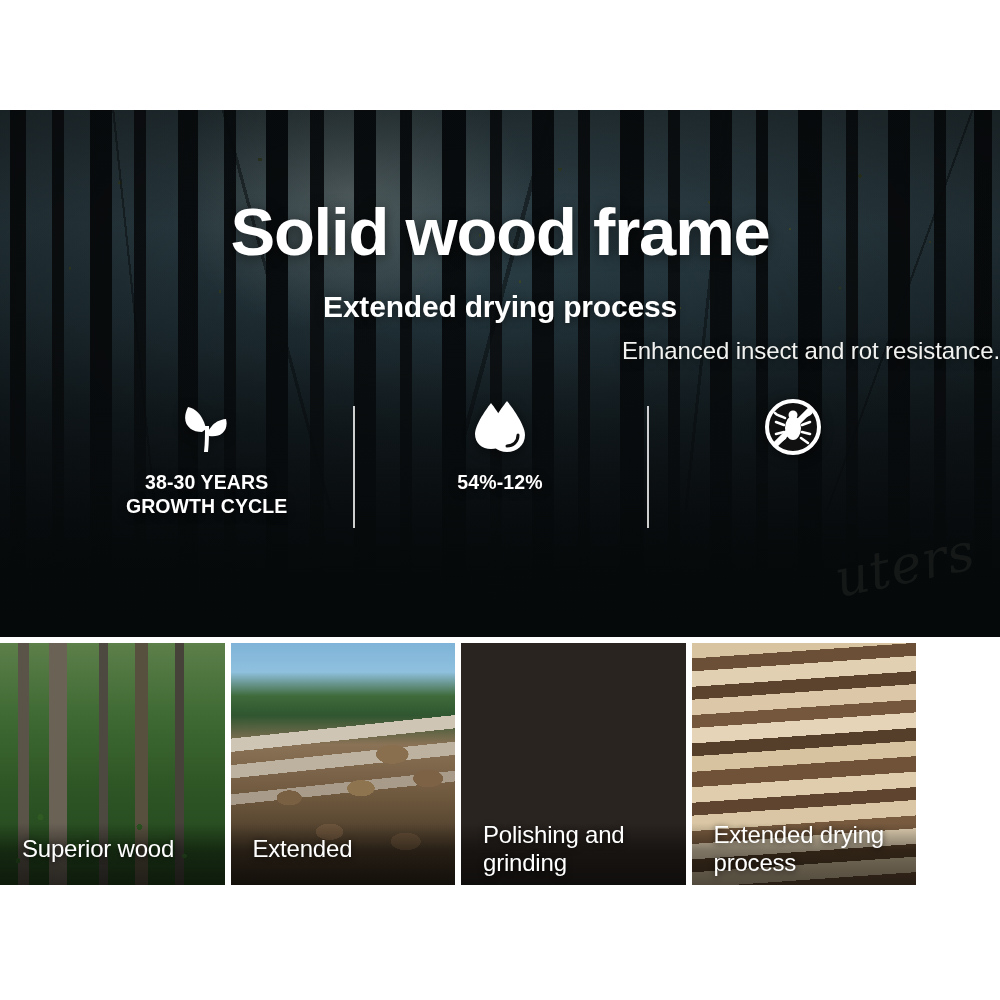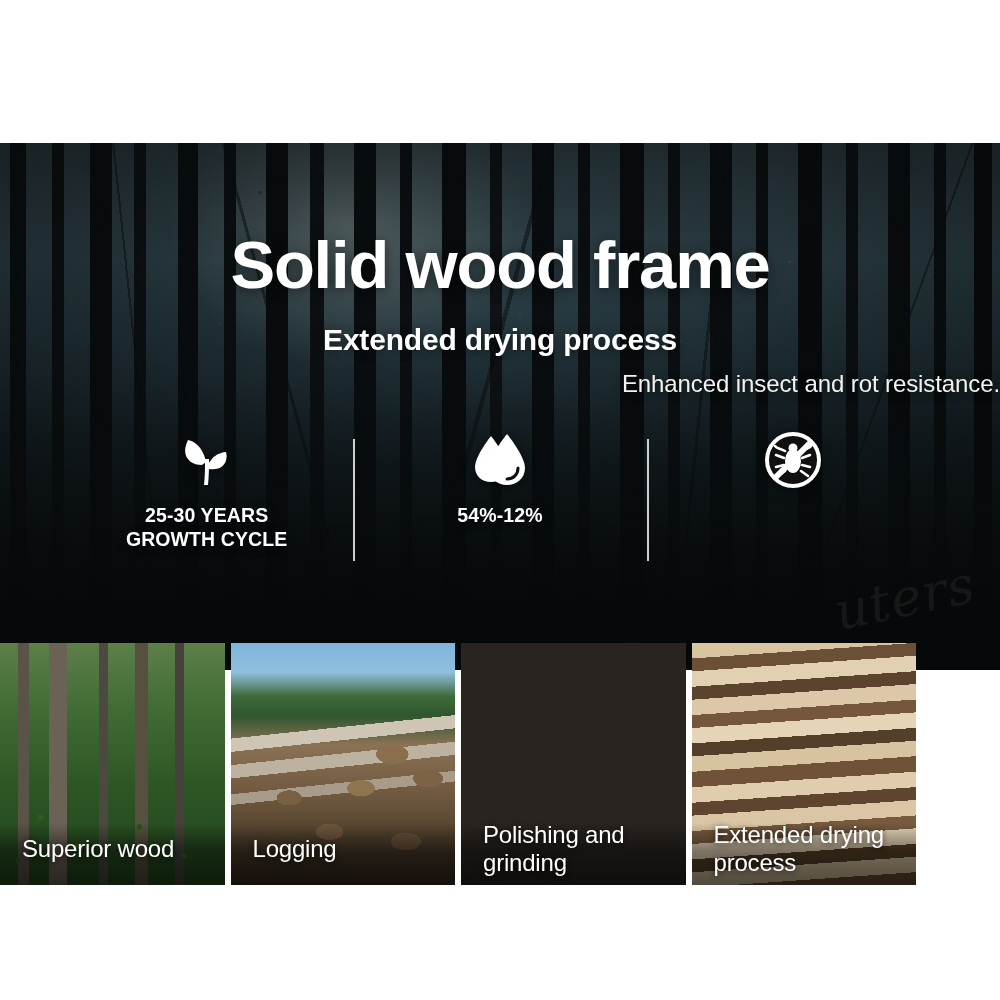--- a/index.html
+++ b/index.html
@@ -7,21 +7,21 @@
     width:1000px; height:1000px;
     background:#ffffff;
     font-family:"Liberation Sans", sans-serif;
     overflow:hidden;
   }
   .page { position:relative; width:1000px; height:1000px; background:#fff; }
 
   
   .hero {
     position:absolute; left:0; top:110px; width:1000px; height:527px;
-    overflow:hidden; background:#14181a;margin-top:33px;
+    overflow:hidden; background:#14181a;
   }
   .hero-photo { position:absolute; inset:0; overflow:hidden; }
   
   .sky {
     position:absolute; inset:0;
     background:
       radial-gradient(ellipse 260px 200px at 35% 16%, rgba(190,205,200,.55), rgba(120,145,150,0) 70%),
       linear-gradient(180deg,#4e6a72 0%, #44606a 18%, #35505a 38%, #22343b 60%, #121a1e 82%, #0b0f12 100%);
   }
   
@@ -221,21 +221,21 @@
         <div class="feature">
           <div class="f-icon">
             <svg width="62" height="56" viewBox="0 0 62 56" fill="#ffffff">
               <path d="M30 30 C30 30 27 11 12 8 C4 24 14 33 26 33 Z"></path>
               <path d="M28.5 31.5 C28.5 31.5 13 25 6 13 C2 28 14 36 27 35 Z" opacity="0"></path>
               <path d="M31.5 34 C31.5 34 36 21 50 20 C53 32 44 39 33 37 Z"></path>
               <path d="M29 27 C29 36 29 44 28 53 L32 53 C33 43 33 35 33 27 Z"></path>
             </svg>
           </div>
           <div class="f-text">
-            <span>25-30 YEARS</span>
+            <span>38-30 YEARS</span>
             <span class="l2">GROWTH CYCLE</span>
           </div>
         </div>
 
 
         <div class="feature">
           <div class="f-icon">
             <svg width="62" height="56" viewBox="0 0 62 56" fill="#ffffff">
               <path d="M22 4 C22 4 6 24 6 35 C6 44 13 50 22 50 C31 50 38 44 38 35 C38 24 22 4 22 4 Z"></path>
               <path d="M38 2 C38 2 20 24 20 36 C20 46 28 53 38 53 C48 53 56 46 56 36 C56 24 38 2 38 2 Z"></path>
@@ -274,21 +274,21 @@
 
   <section class="strip">
 
     <figure class="tile">
       <div class="tile-img img-forest"></div>
       <figcaption class="tile-cap">Superior wood</figcaption>
     </figure>
 
     <figure class="tile">
       <div class="tile-img img-logs"></div>
-      <figcaption class="tile-cap">Logging</figcaption>
+      <figcaption class="tile-cap">Extended</figcaption>
     </figure>
 
     <figure class="tile">
       <div class="tile-img img-craft"></div>
       <figcaption class="tile-cap">Polishing and grinding</figcaption>
     </figure>
 
     <figure class="tile">
       <div class="tile-img img-lumber"></div>
       <figcaption class="tile-cap">Extended drying process</figcaption>

